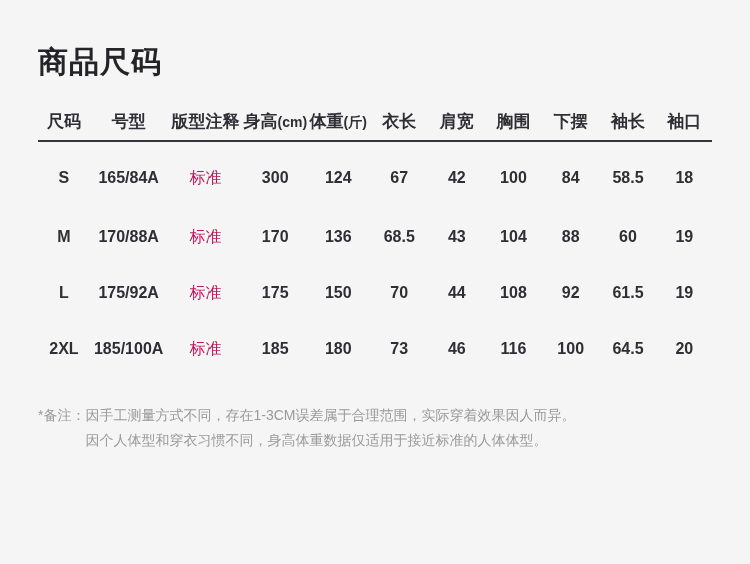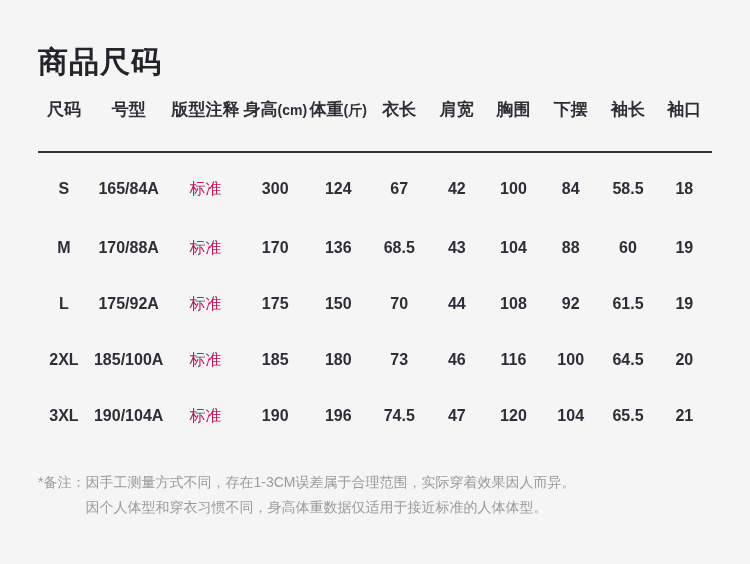--- a/index.html
+++ b/index.html
@@ -17,21 +17,21 @@
   .page {
     padding: 44px 38px 0 38px;
     box-sizing: border-box;
   }
   .page-title {
     font-size: 30px;
     line-height: 36px;
     font-weight: 900;
     letter-spacing: 1px;
     color: #242428;
-    margin: 0 0 18px 0;
+    margin: 0 0 30px 0;
   }
   table.size-table {
     width: 100%;
     border-collapse: collapse;
     table-layout: fixed;
   }
   col.c0  { width: 7.7%; }
   col.c1  { width: 11.5%; }
   col.c2  { width: 11.3%; }
   col.c3  { width: 9.4%; }
@@ -40,21 +40,21 @@
   col.c6  { width: 8.3%; }
   col.c7  { width: 8.5%; }
   col.c8  { width: 8.5%; }
   col.c9  { width: 8.5%; }
   col.c10 { width: 8.2%; }
   thead th {
     font-size: 17px;
     font-weight: 700;
     color: #2e2e34;
     text-align: center;
-    padding: 0 0 30px 0;
+    padding: 0 0 7px 0;
     border-bottom: 2px solid #33333a;
     white-space: nowrap;
   }
   thead th .unit {
     font-size: 14px;
     font-weight: 700;
     vertical-align: baseline;
   }
   tbody td {
     height: 54px;
@@ -169,33 +169,20 @@
           <td class="fit">标准</td>
           <td>185</td>
           <td>180</td>
           <td>73</td>
           <td>46</td>
           <td>116</td>
           <td>100</td>
           <td>64.5</td>
           <td>20</td>
         </tr>
-        <tr>
-          <td>3XL</td>
-          <td>190/104A</td>
-          <td class="fit">标准</td>
-          <td>190</td>
-          <td>196</td>
-          <td>74.5</td>
-          <td>47</td>
-          <td>120</td>
-          <td>104</td>
-          <td>65.5</td>
-          <td>21</td>
-        </tr>
       </tbody>
   </table>
 
   <div class="notes">
     <span class="prefix">*备注：</span>
     <div class="note-lines">
       <div>因手工测量方式不同，存在1-3CM误差属于合理范围，实际穿着效果因人而异。</div>
       <div>因个人体型和穿衣习惯不同，身高体重数据仅适用于接近标准的人体体型。</div>
     </div>
   </div>

